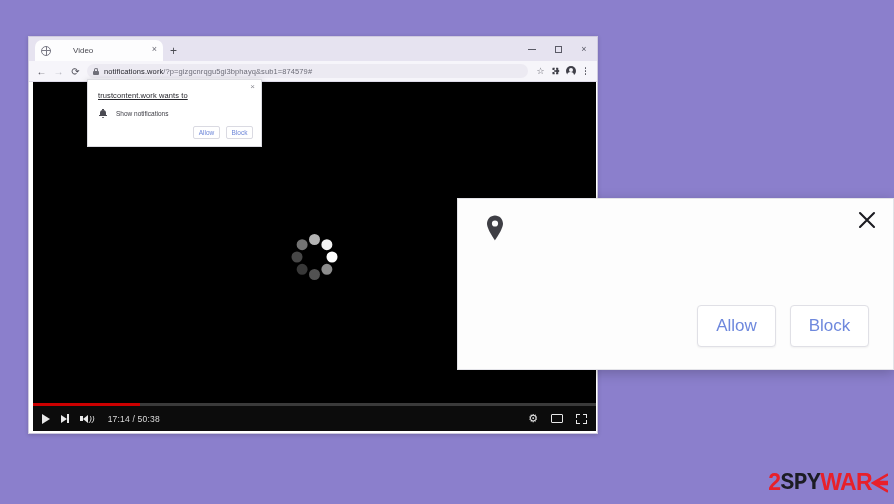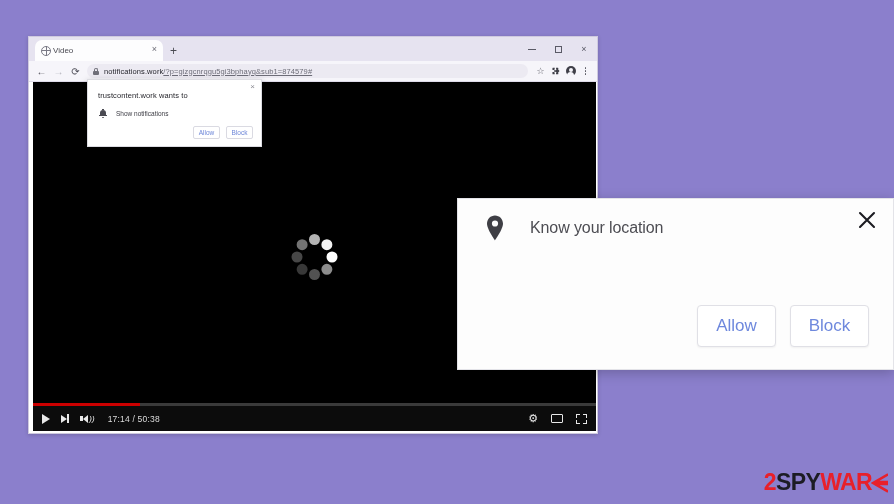--- a/index.html
+++ b/index.html
@@ -37,21 +37,21 @@
   }
   .tab .favicon::before{
     content:""; position:absolute; left:-0.2px; top:3.6px;
     width:9.6px; height:1.2px; background:#7a7a86;
   }
   .tab .favicon::after{
     content:""; position:absolute; left:3.8px; top:-0.2px;
     width:1.2px; height:9.6px; background:#7a7a86;
   }
   .tab .tabtitle{
-    font-size:8px; color:#4a4a52; margin-left:2px;
+    font-size:8px; color:#4a4a52; margin-left:22px;
     white-space:nowrap; overflow:hidden;
   }
   .tab .tabclose{
     position:absolute; right:6px; top:5px;
     font-size:9px; line-height:9px; color:#6b6b75;
   }
   .newtab{
     margin-left:7px; margin-bottom:4px;
     font-size:12px; line-height:12px; color:#4a4a52;
   }
@@ -96,21 +96,21 @@
   .lockicon .shackle{
     position:absolute; top:0; left:1.3px; width:3.4px; height:3.4px;
     border:1px solid #6f6f79; border-bottom:none;
     border-radius:2px 2px 0 0;
   }
   .urltext{
     font-size:7.5px; color:#33333b; white-space:nowrap;
     letter-spacing:.1px;
   }
   .urltext .host{ color:#1f1f26; }
-  .urltext .path{ color:#6d6d78;text-decoration:underline; }
+  .urltext .path{ color:#6d6d78; }
   .tbicons{ display:flex; align-items:center; flex:0 0 auto; }
   .tbicon{
     width:15px; height:17px; display:flex;
     align-items:center; justify-content:center;
     font-size:9px; color:#55555f;
   }
   .avatar{
     width:10px; height:10px; border-radius:50%;
     background:#3f3f48; position:relative;
   }
@@ -191,20 +191,21 @@
     background:#ffffff; border:1px solid #dcdce2;
     box-shadow:0 2px 7px rgba(0,0,0,.22);
   }
   #smallpopup .sp-close{
     position:absolute; right:6px; top:3px;
     font-size:8px; color:#8b8b93; line-height:8px;
   }
   #smallpopup .sp-title{
     font-size:7.5px; color:#26262c; padding:11px 0 0 10px;
     letter-spacing:.1px;
+    text-decoration:underline;
   }
   #smallpopup .sp-row{
     display:flex; align-items:center; padding:9px 0 0 11px;
   }
   .bellicon{ width:8px;height:9px;position:relative;flex:0 0 auto;}
   .bellicon .dome{
     position:absolute;left:1px;top:1px;width:6px;height:6px;
     background:#4a4a52;border-radius:3px 3px 0 0;
   }
   .bellicon .base{
@@ -263,21 +264,21 @@
     box-shadow:0 1px 2px rgba(0,0,0,.05);
   }
 
   
   #logo{
     position:absolute; right:6px; bottom:8px;
     display:flex; align-items:center;
     font-size:23px; font-weight:bold; letter-spacing:-.6px;
   }
   #logo .red{ color:#e8202a; }
-  #logo .dark{ color:#1c1c24; }
+  #logo .dark{ color:#1c1c24;font-family:Liberation Mono, monospace; }
   #logo .chev{ margin-left:-1px; display:flex; }
 </style>
 </head>
 <body style="background: rgb(139, 127, 204);">
 
 <div id="browser">
 
   <div class="tabstrip">
     <div class="tab">
       <span class="favicon"></span>
@@ -410,21 +411,20 @@
     <svg width="18" height="18" viewBox="0 0 18 18">
         <path d="M2 2 L16 16 M16 2 L2 16" stroke="#1c1c22" stroke-width="2.1" stroke-linecap="round"></path>
       </svg>
   </div>
   <div class="bp-row">
     <span class="pinicon">
       <svg width="20" height="26" viewBox="0 0 20 26">
           <path fill="#3f3f45" d="M10 0.6C5.6 0.6 2 4.2 2 8.6c0 5.9 8 16.8 8 16.8s8-10.9 8-16.8c0-4.4-3.6-8-8-8zm0 11a3.1 3.1 0 1 1 0-6.2 3.1 3.1 0 0 1 0 6.2z"></path>
         </svg>
     </span>
-    <span class="bp-label">Know your location</span>
   </div>
   <div class="bp-btns">
     <div class="bp-btn">Allow</div>
     <div class="bp-btn">Block</div>
   </div>
 </div>
 
 <div id="logo">
   <span class="red">2</span>
     <span class="dark">SPY</span>

